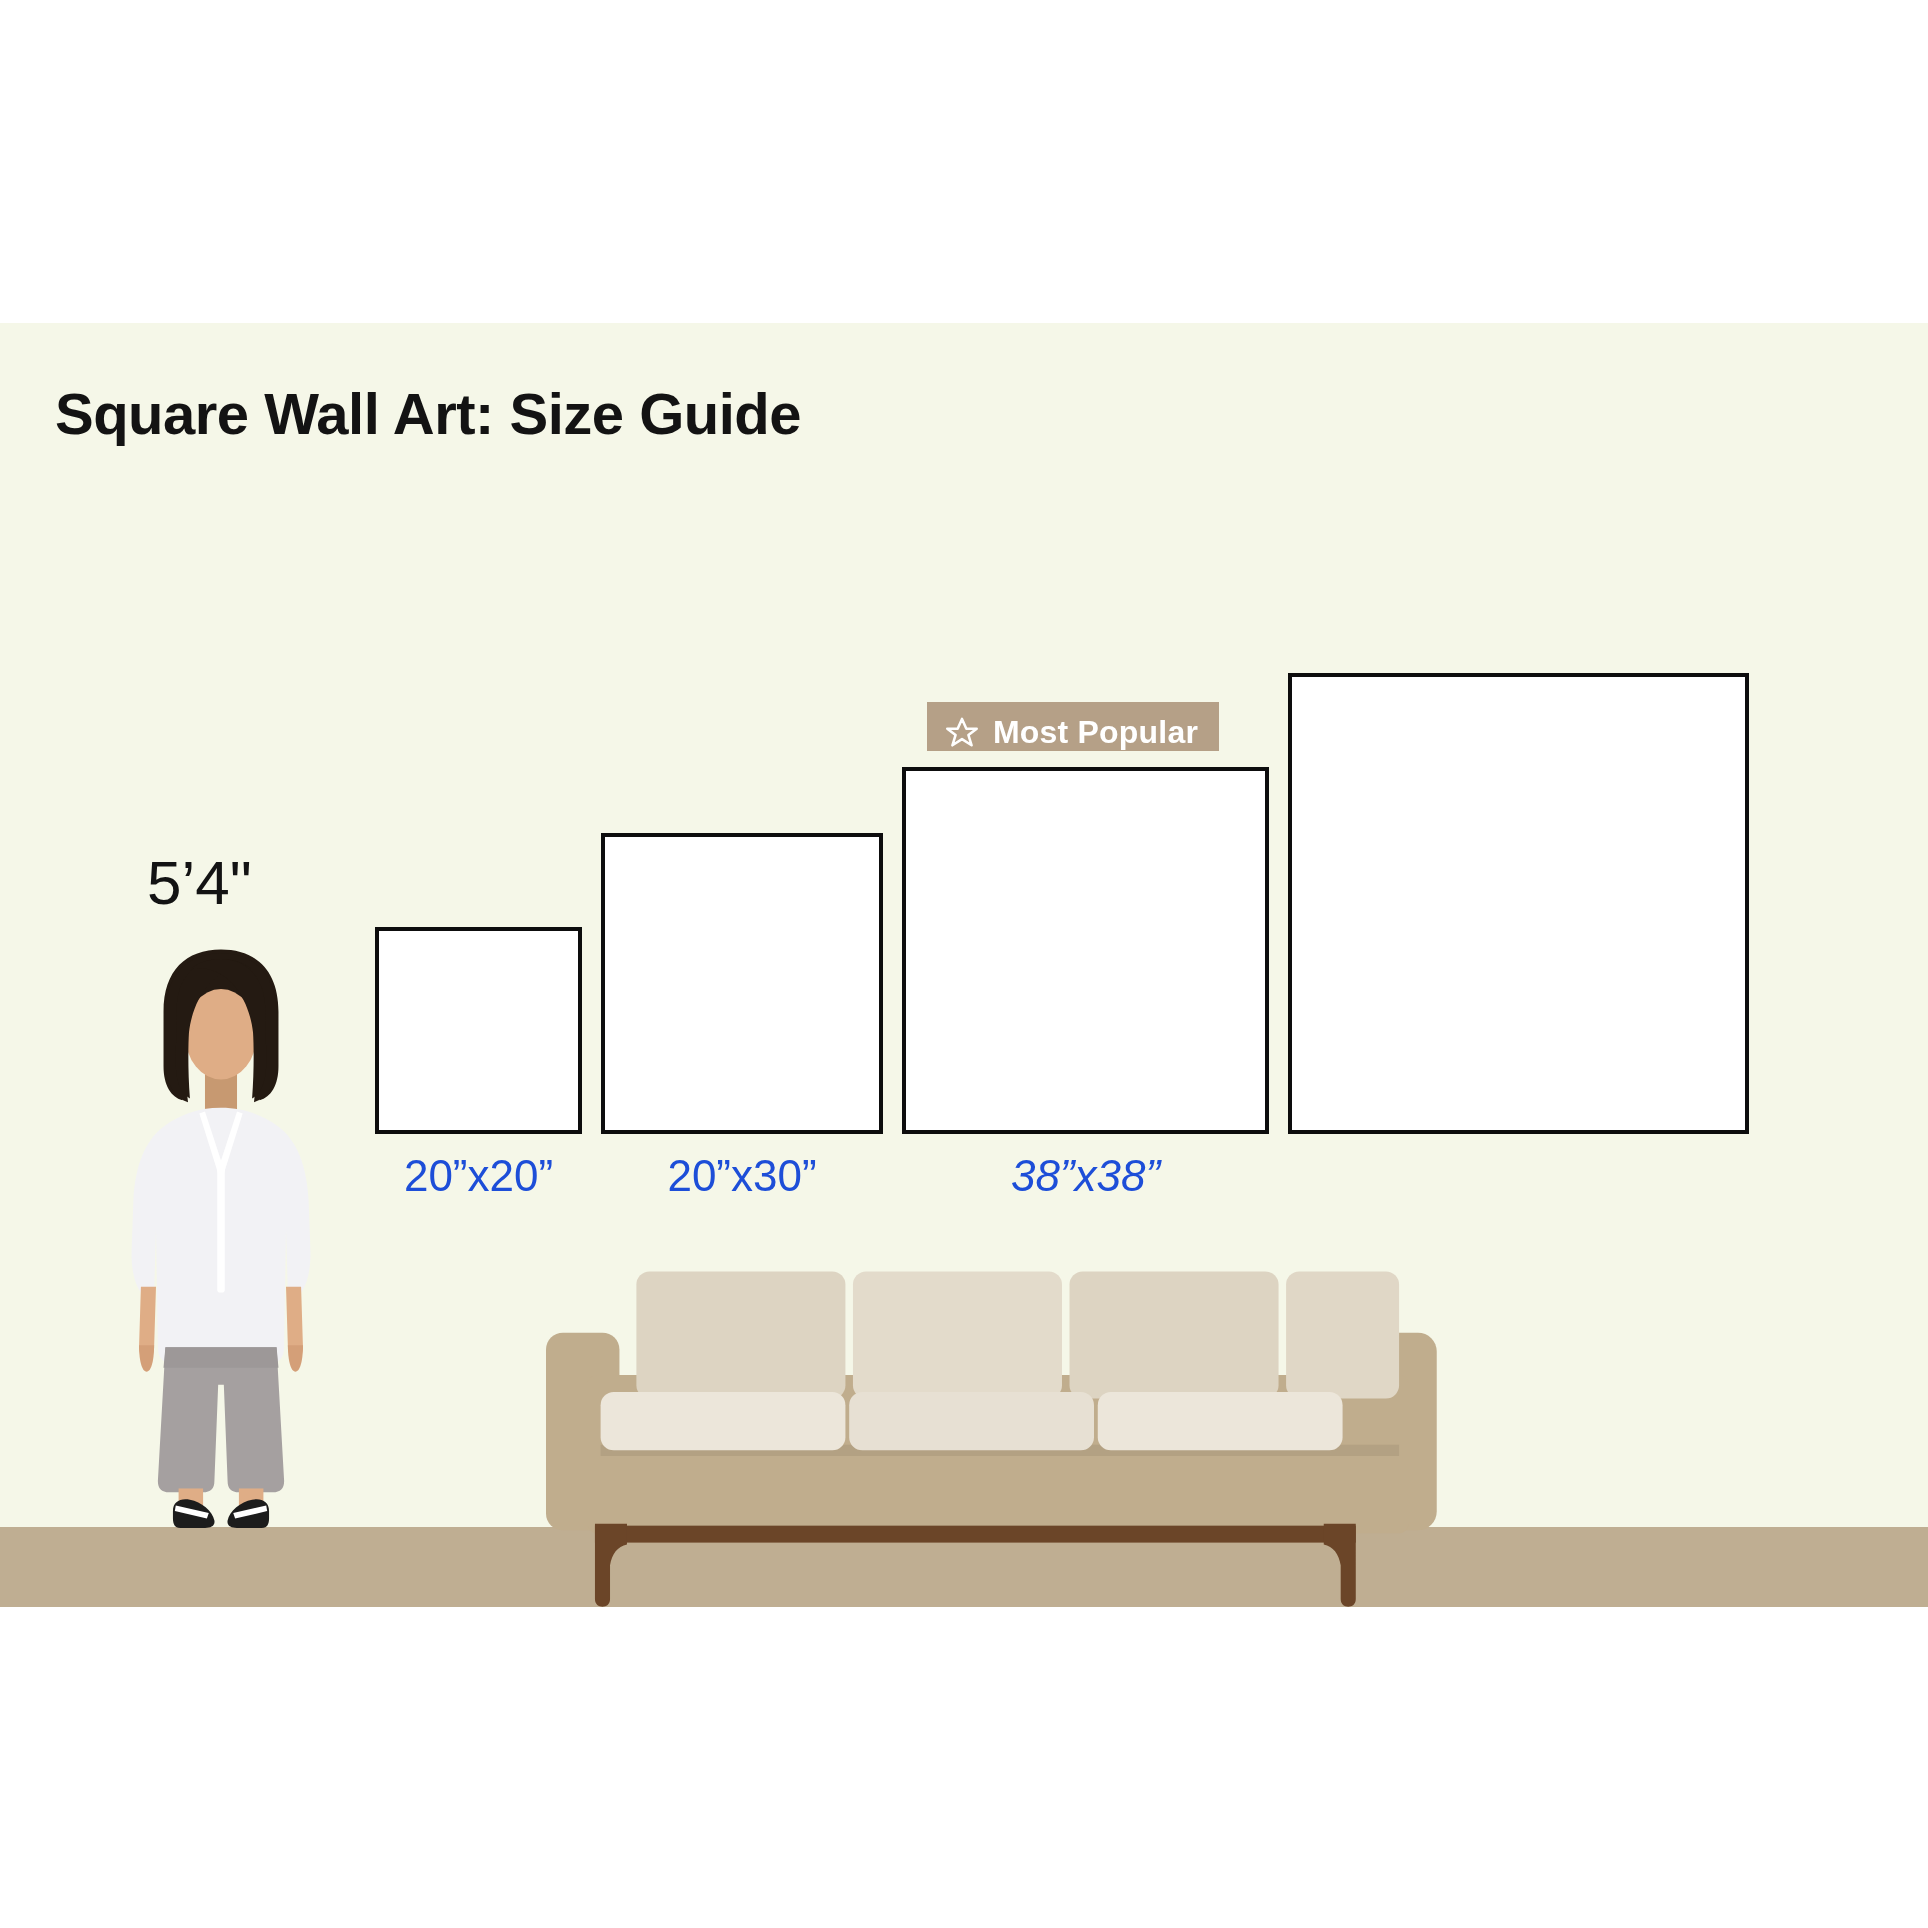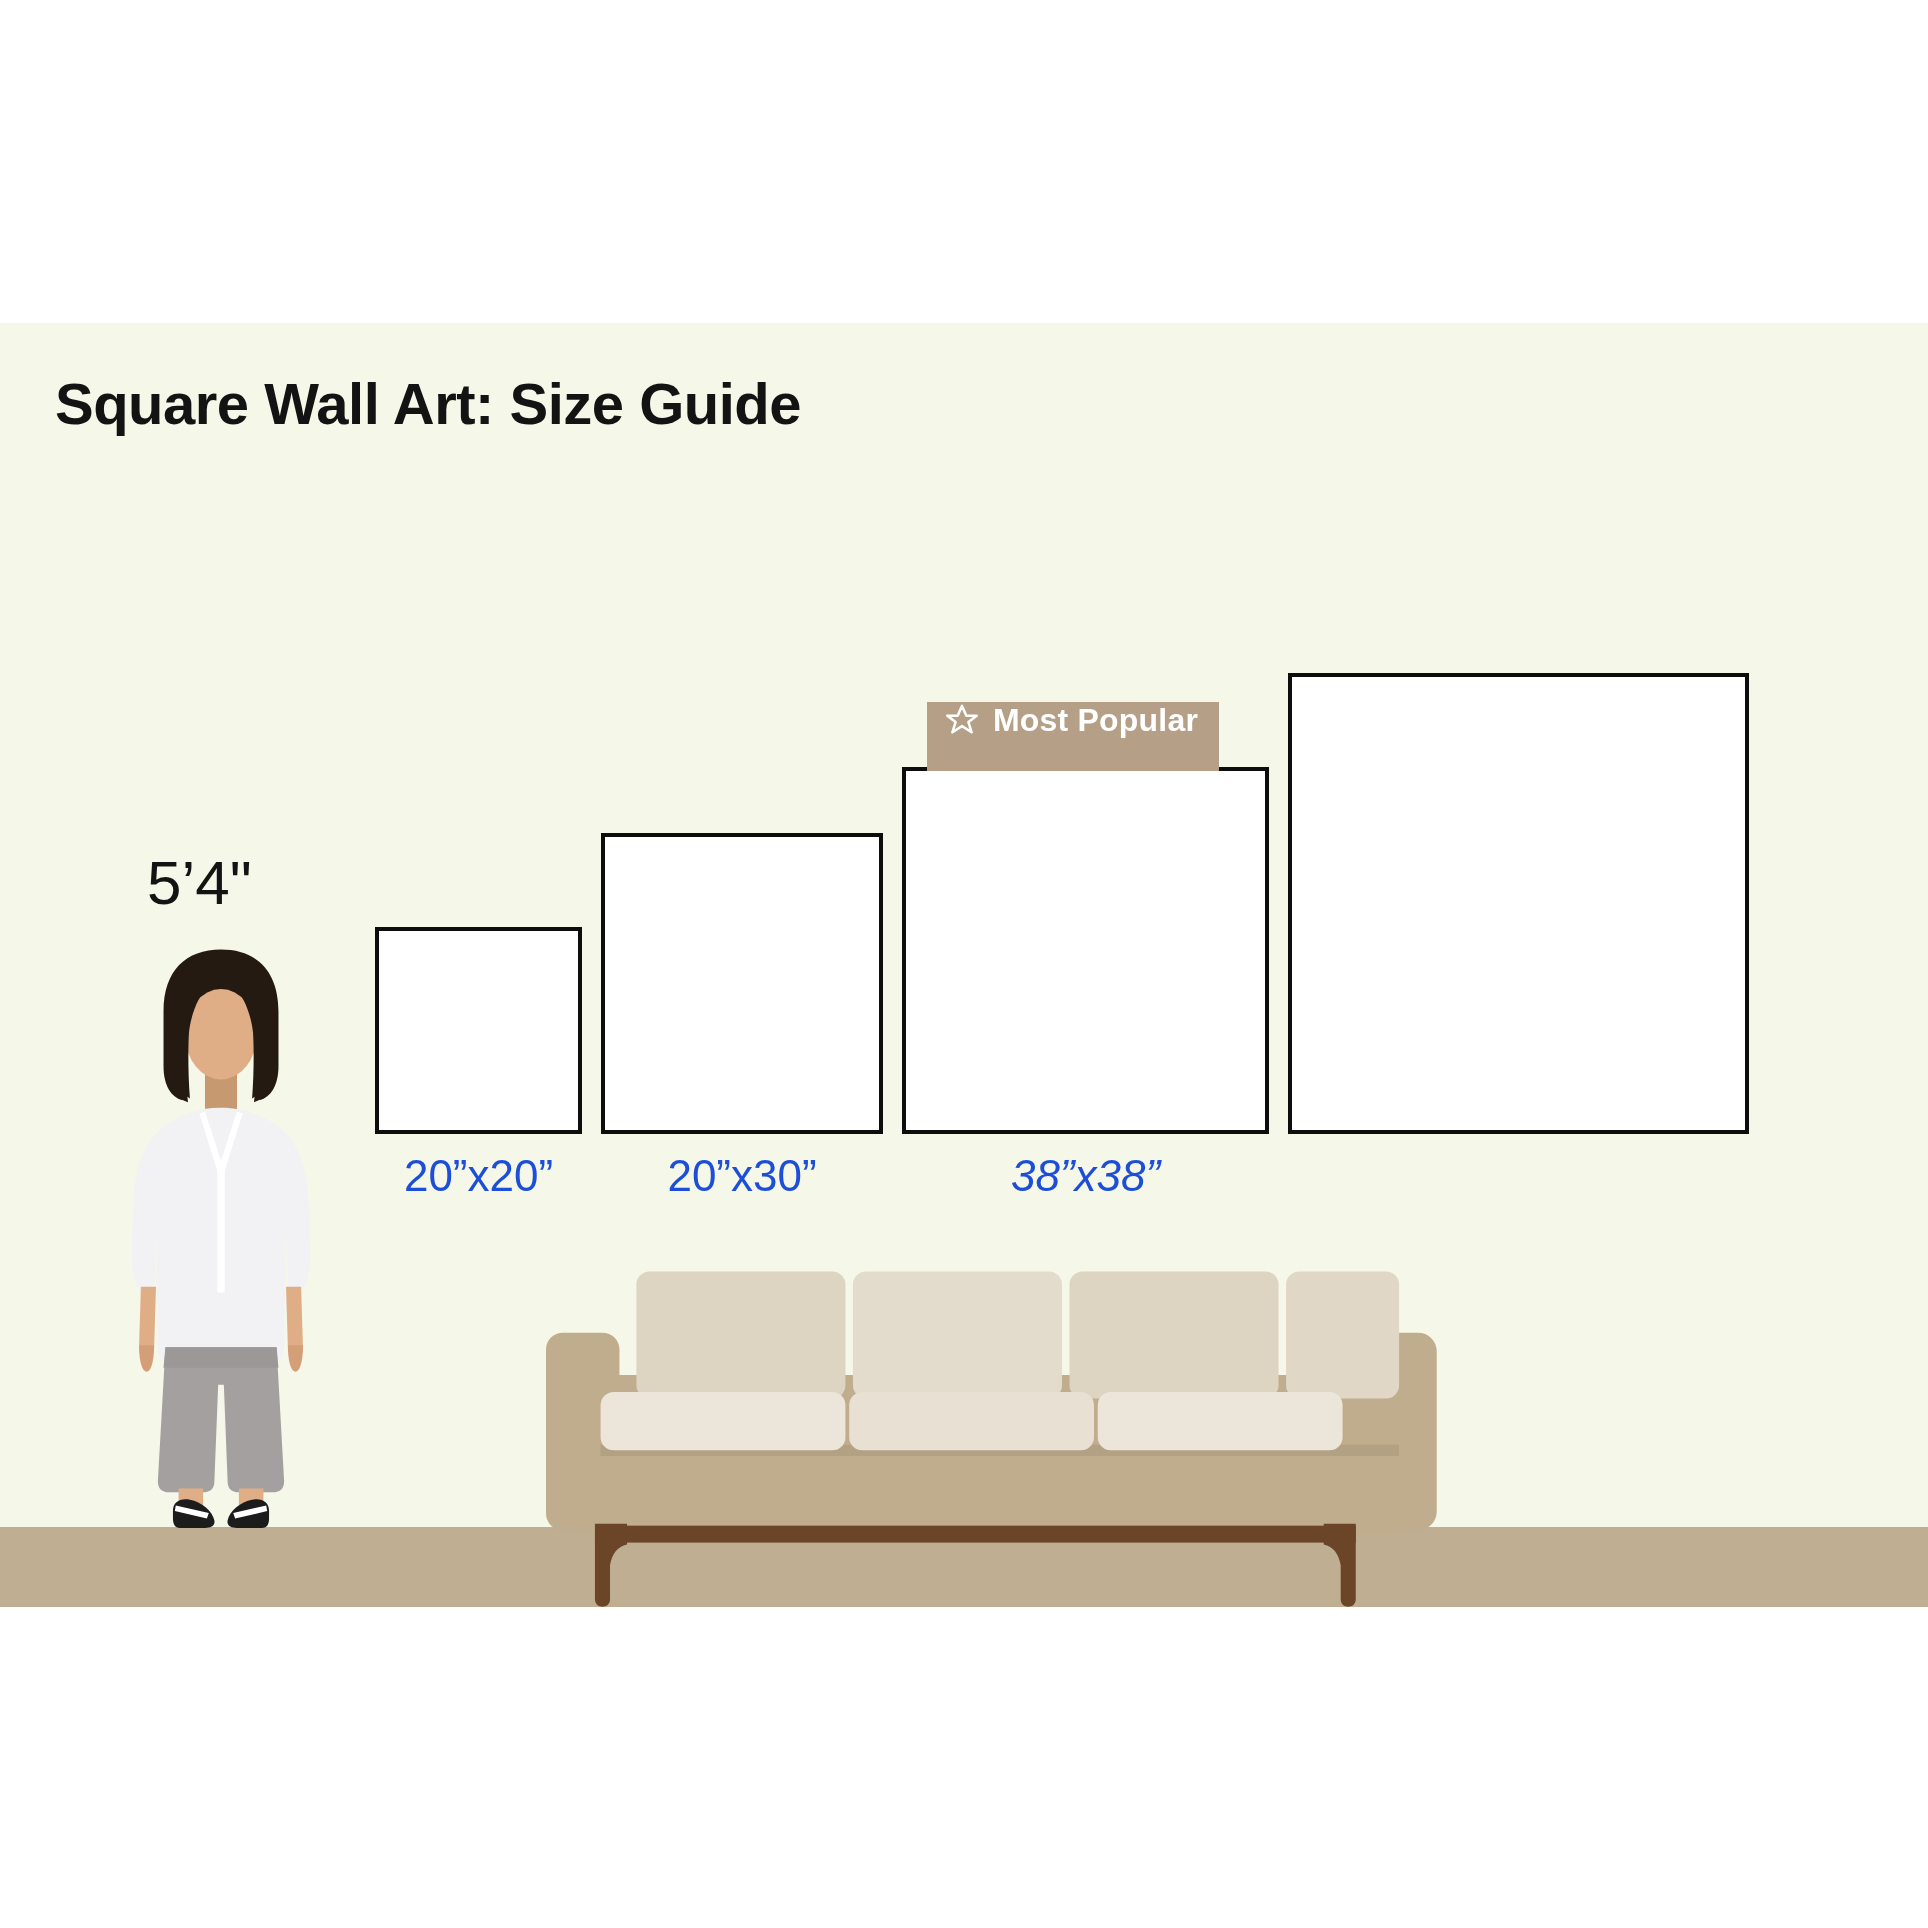--- a/index.html
+++ b/index.html
@@ -39,21 +39,21 @@
     top: 1204px;       
     width: 1928px;
     height: 80px;
     background: #bfae92;
   }
 
   
   #title {
     position: absolute;
     left: 55px;
-    top: 370px;
+    top: 380px;
     font-size: 58px;
     font-weight: bold;
     color: #131313;
     letter-spacing: -0.5px;
     white-space: nowrap;
   }
 
   
   #height-label {
     position: absolute;
@@ -78,25 +78,25 @@
     text-align: center;
     white-space: nowrap;
     top: 1151px;
   }
 
   
   #badge {
     position: absolute;
     left: 927px;
     top: 702px;
-    height: 69px;
+    height: 49px;
     padding: 0 21px 0 17px;
     background: #b5a087;
     display: flex;
-    align-items: flex-start;
+    align-items: flex-end;
     gap: 13px;
     box-sizing: border-box;
   }
   #badge .badge-text {
     color: #ffffff;
     font-size: 32px;
     font-weight: bold;
     letter-spacing: 0.2px;
     white-space: nowrap;
   }

